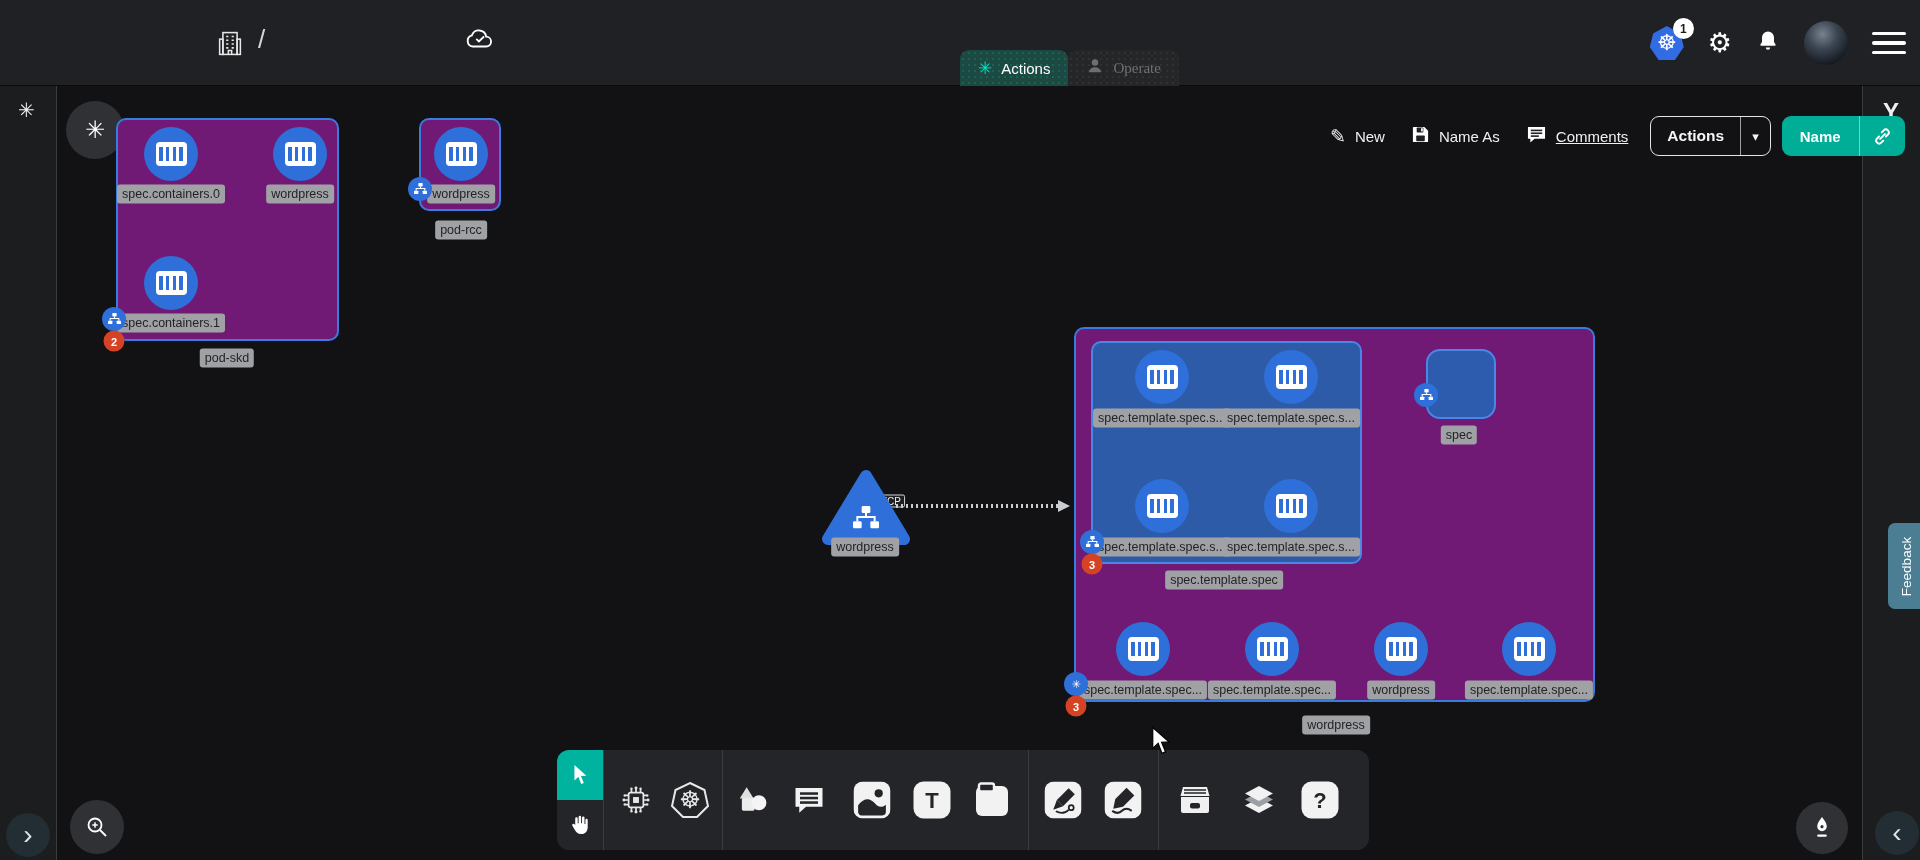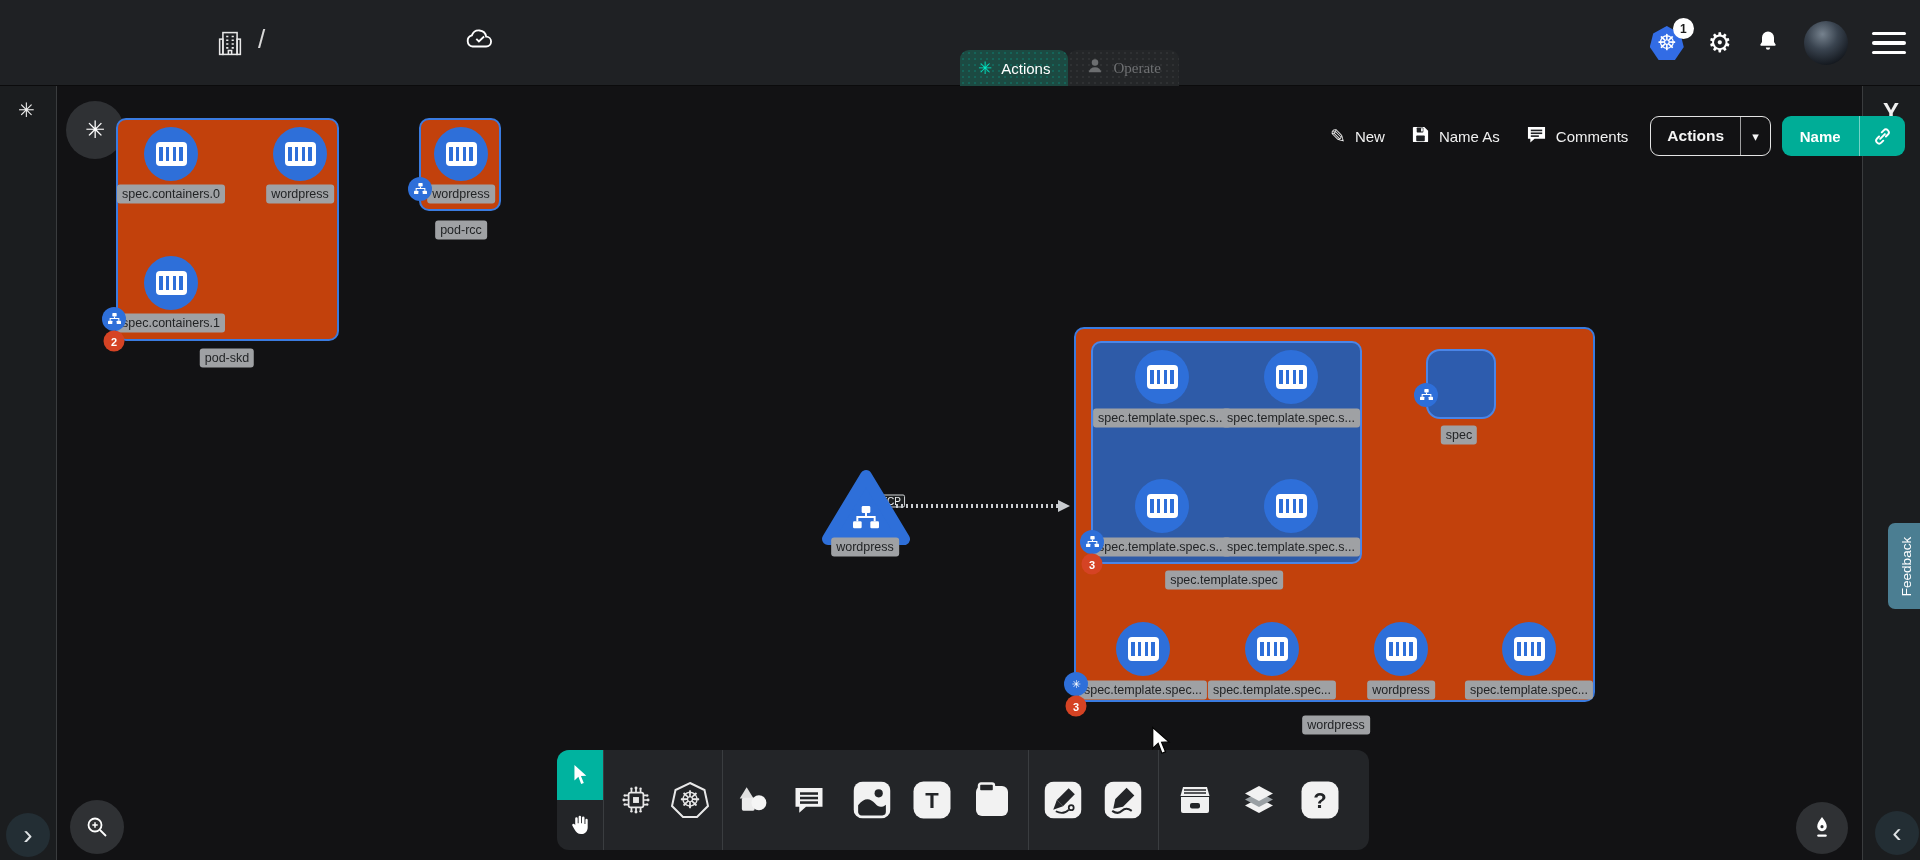--- a/index.html
+++ b/index.html
@@ -63,21 +63,21 @@
   #actions-btn .sep { width:1px; height:100%; background:#dcdcdc; opacity:.7; }
   #actions-btn .car { padding:0 11px; font-size:13px; }
   #share-btn { background:#00AD97; border-radius:9px; height:40px; display:flex; align-items:center;
     color:#fff; font-size:15px; font-weight:bold; cursor:pointer; }
   #share-btn .txt { padding:0 18px; }
   #share-btn .sep { width:1px; height:100%; background:rgba(255,255,255,.45); }
   #share-btn .lnk { padding:0 13px; display:flex; }
 
   
   #canvas { position:absolute; left:57px; right:58px; top:86px; bottom:0; background:#121214; }
-  .group { position:absolute; background:#c2410c; border:2px solid #3a7be0; border-radius:10px; }
+  .group { position:absolute; background:#701a75; border:2px solid #3a7be0; border-radius:10px; }
   .subgroup { background:#2e5ba8; border-color:#4a85e8; }
   .specnode { position:absolute; background:#2d5cae; border:2px solid #4a85e8; border-radius:14px; }
   .cnode { position:absolute; width:54px; height:54px; border-radius:50%; background:#2E6FD9;
     transform:translate(-50%,-50%); display:flex; align-items:center; justify-content:center; cursor:pointer; }
   .cicon { width:31px; height:24px; background:#fff; border-radius:4px; display:flex;
     align-items:center; justify-content:center; gap:3.5px; }
   .cicon i { width:3.2px; height:14px; background:#2E6FD9; display:block; }
   .nlabel { position:absolute; transform:translate(-50%,-50%); background:#9fa1a4; color:#222426;
     font-size:12.5px; line-height:17px; padding:1px 5px; border-radius:3px; white-space:nowrap; z-index:5; }
   .hbadge { position:absolute; width:24px; height:24px; border-radius:50%; background:#2E6FD9;
@@ -200,21 +200,21 @@
       <span>
         <svg width="19" height="19" viewBox="0 0 20 20">
           <path fill="#fff" d="M3 2h11l4 4v11a1 1 0 01-1 1H3a1 1 0 01-1-1V3a1 1 0 011-1z"></path>
           <rect x="6" y="2.5" width="7" height="5.5" rx="0.8" fill="#1f2124"></rect>
           <rect x="10.6" y="3.4" width="1.8" height="3.4" fill="#fff"></rect>
           <rect x="5.5" y="11" width="9" height="6" rx="0.8" fill="#1f2124"></rect>
         </svg>
       </span>
       <span>Name As</span>
     </div>
-    <div class="act-btn" style="margin-right:22px;">
+    <div class="act-btn" style="margin-right:22px;text-decoration:underline;">
       <span>
         <svg width="21" height="19" viewBox="0 0 22 20">
           <path fill="#fff" d="M2 2h18v12.5H9l-4.5 4v-4H2z"></path>
           <g stroke="#1f2124" stroke-width="1.7">
             <line x1="5" y1="5.7" x2="17" y2="5.7"></line>
             <line x1="5" y1="8.7" x2="17" y2="8.7"></line>
             <line x1="5" y1="11.7" x2="13.5" y2="11.7"></line>
           </g>
         </svg>
       </span>

